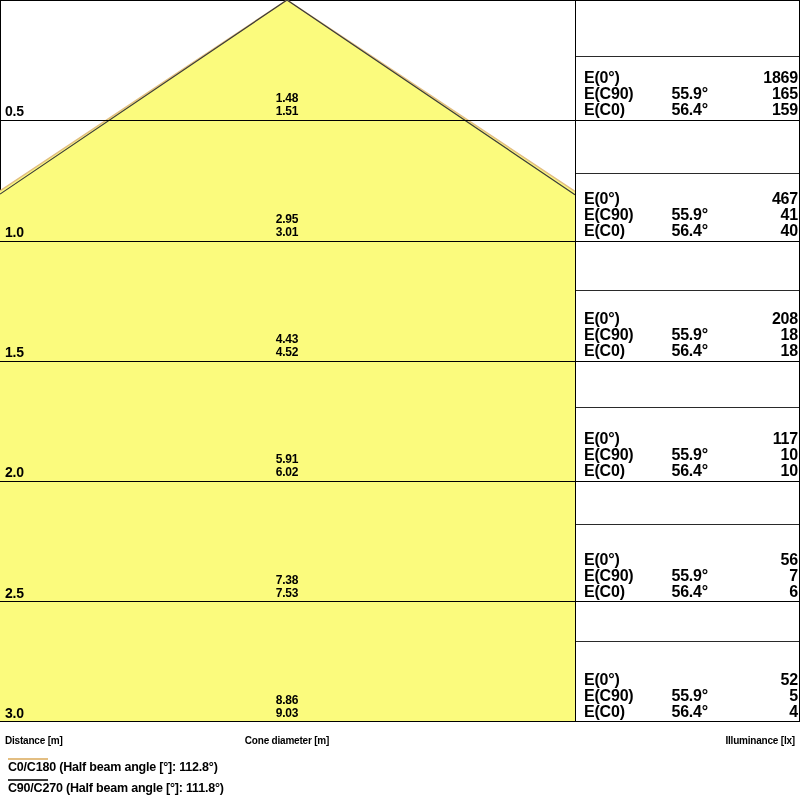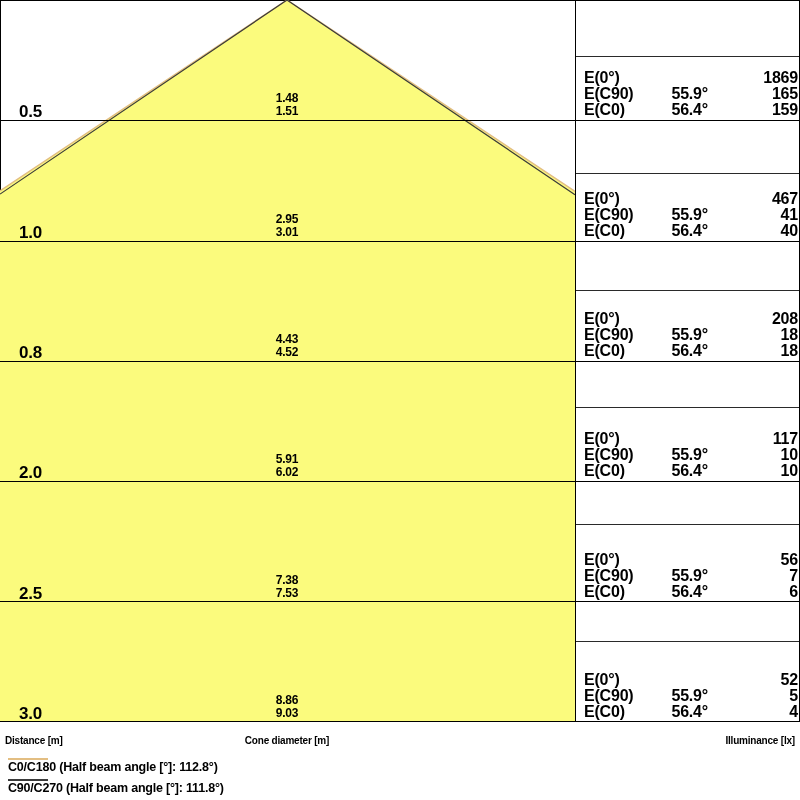--- a/index.html
+++ b/index.html
@@ -1,21 +1,21 @@
 <!DOCTYPE html>
 <html><head>
 <meta charset="utf-8">
 <style>
   html,body{margin:0;padding:0;background:#fff;}
   .stage{
     position:relative;width:800px;height:800px;background:#fff;overflow:hidden;
     font-family:"Liberation Sans","DejaVu Sans",sans-serif;font-weight:bold;color:#000;
   }
   .chart-svg{position:absolute;left:0;top:0;}
-  .dist{position:absolute;left:19px;font-size:17px;line-height:15px;letter-spacing:-0.2px;}
+  .dist{position:absolute;left:5px;font-size:14px;line-height:15px;letter-spacing:-0.2px;}
   .diam{position:absolute;left:287px;transform:translateX(-50%);text-align:center;
         font-size:12px;line-height:13px;letter-spacing:-0.2px;}
   .etable{position:absolute;left:576px;width:222px;font-size:16px;letter-spacing:-0.2px;}
   .etr{display:flex;height:16px;line-height:16px;align-items:center;}
   .el{flex:0 0 72px;padding-left:8px;text-align:left;}
   .ea{flex:0 0 52px;text-align:right;}
   .ev{flex:1;text-align:right;padding-right:0;}
   .footer-label{position:absolute;font-size:10px;line-height:14px;letter-spacing:-0.2px;}
   .fl-left{left:5px;top:734px;}
   .fl-center{left:287px;top:734px;transform:translateX(-50%);}
@@ -49,21 +49,21 @@
       <line x1="576" y1="290.5" x2="799" y2="290.5"></line>
       <line x1="576" y1="407.5" x2="799" y2="407.5"></line>
       <line x1="576" y1="524.5" x2="799" y2="524.5"></line>
       <line x1="576" y1="641.5" x2="799" y2="641.5"></line>
     </g>
     <line x1="575.5" y1="0" x2="575.5" y2="722" stroke="#000000" stroke-width="1"></line>
   </svg>
 
   <div class="dist" style="top:104px">0.5</div>
   <div class="dist" style="top:225px">1.0</div>
-  <div class="dist" style="top:345px">0.8</div>
+  <div class="dist" style="top:345px">1.5</div>
   <div class="dist" style="top:465px">2.0</div>
   <div class="dist" style="top:586px">2.5</div>
   <div class="dist" style="top:706px">3.0</div>
 
   <div class="diam" style="top:92px">
     <div>1.48</div>
     <div>1.51</div>
   </div>
   <div class="diam" style="top:213px">
     <div>2.95</div>

